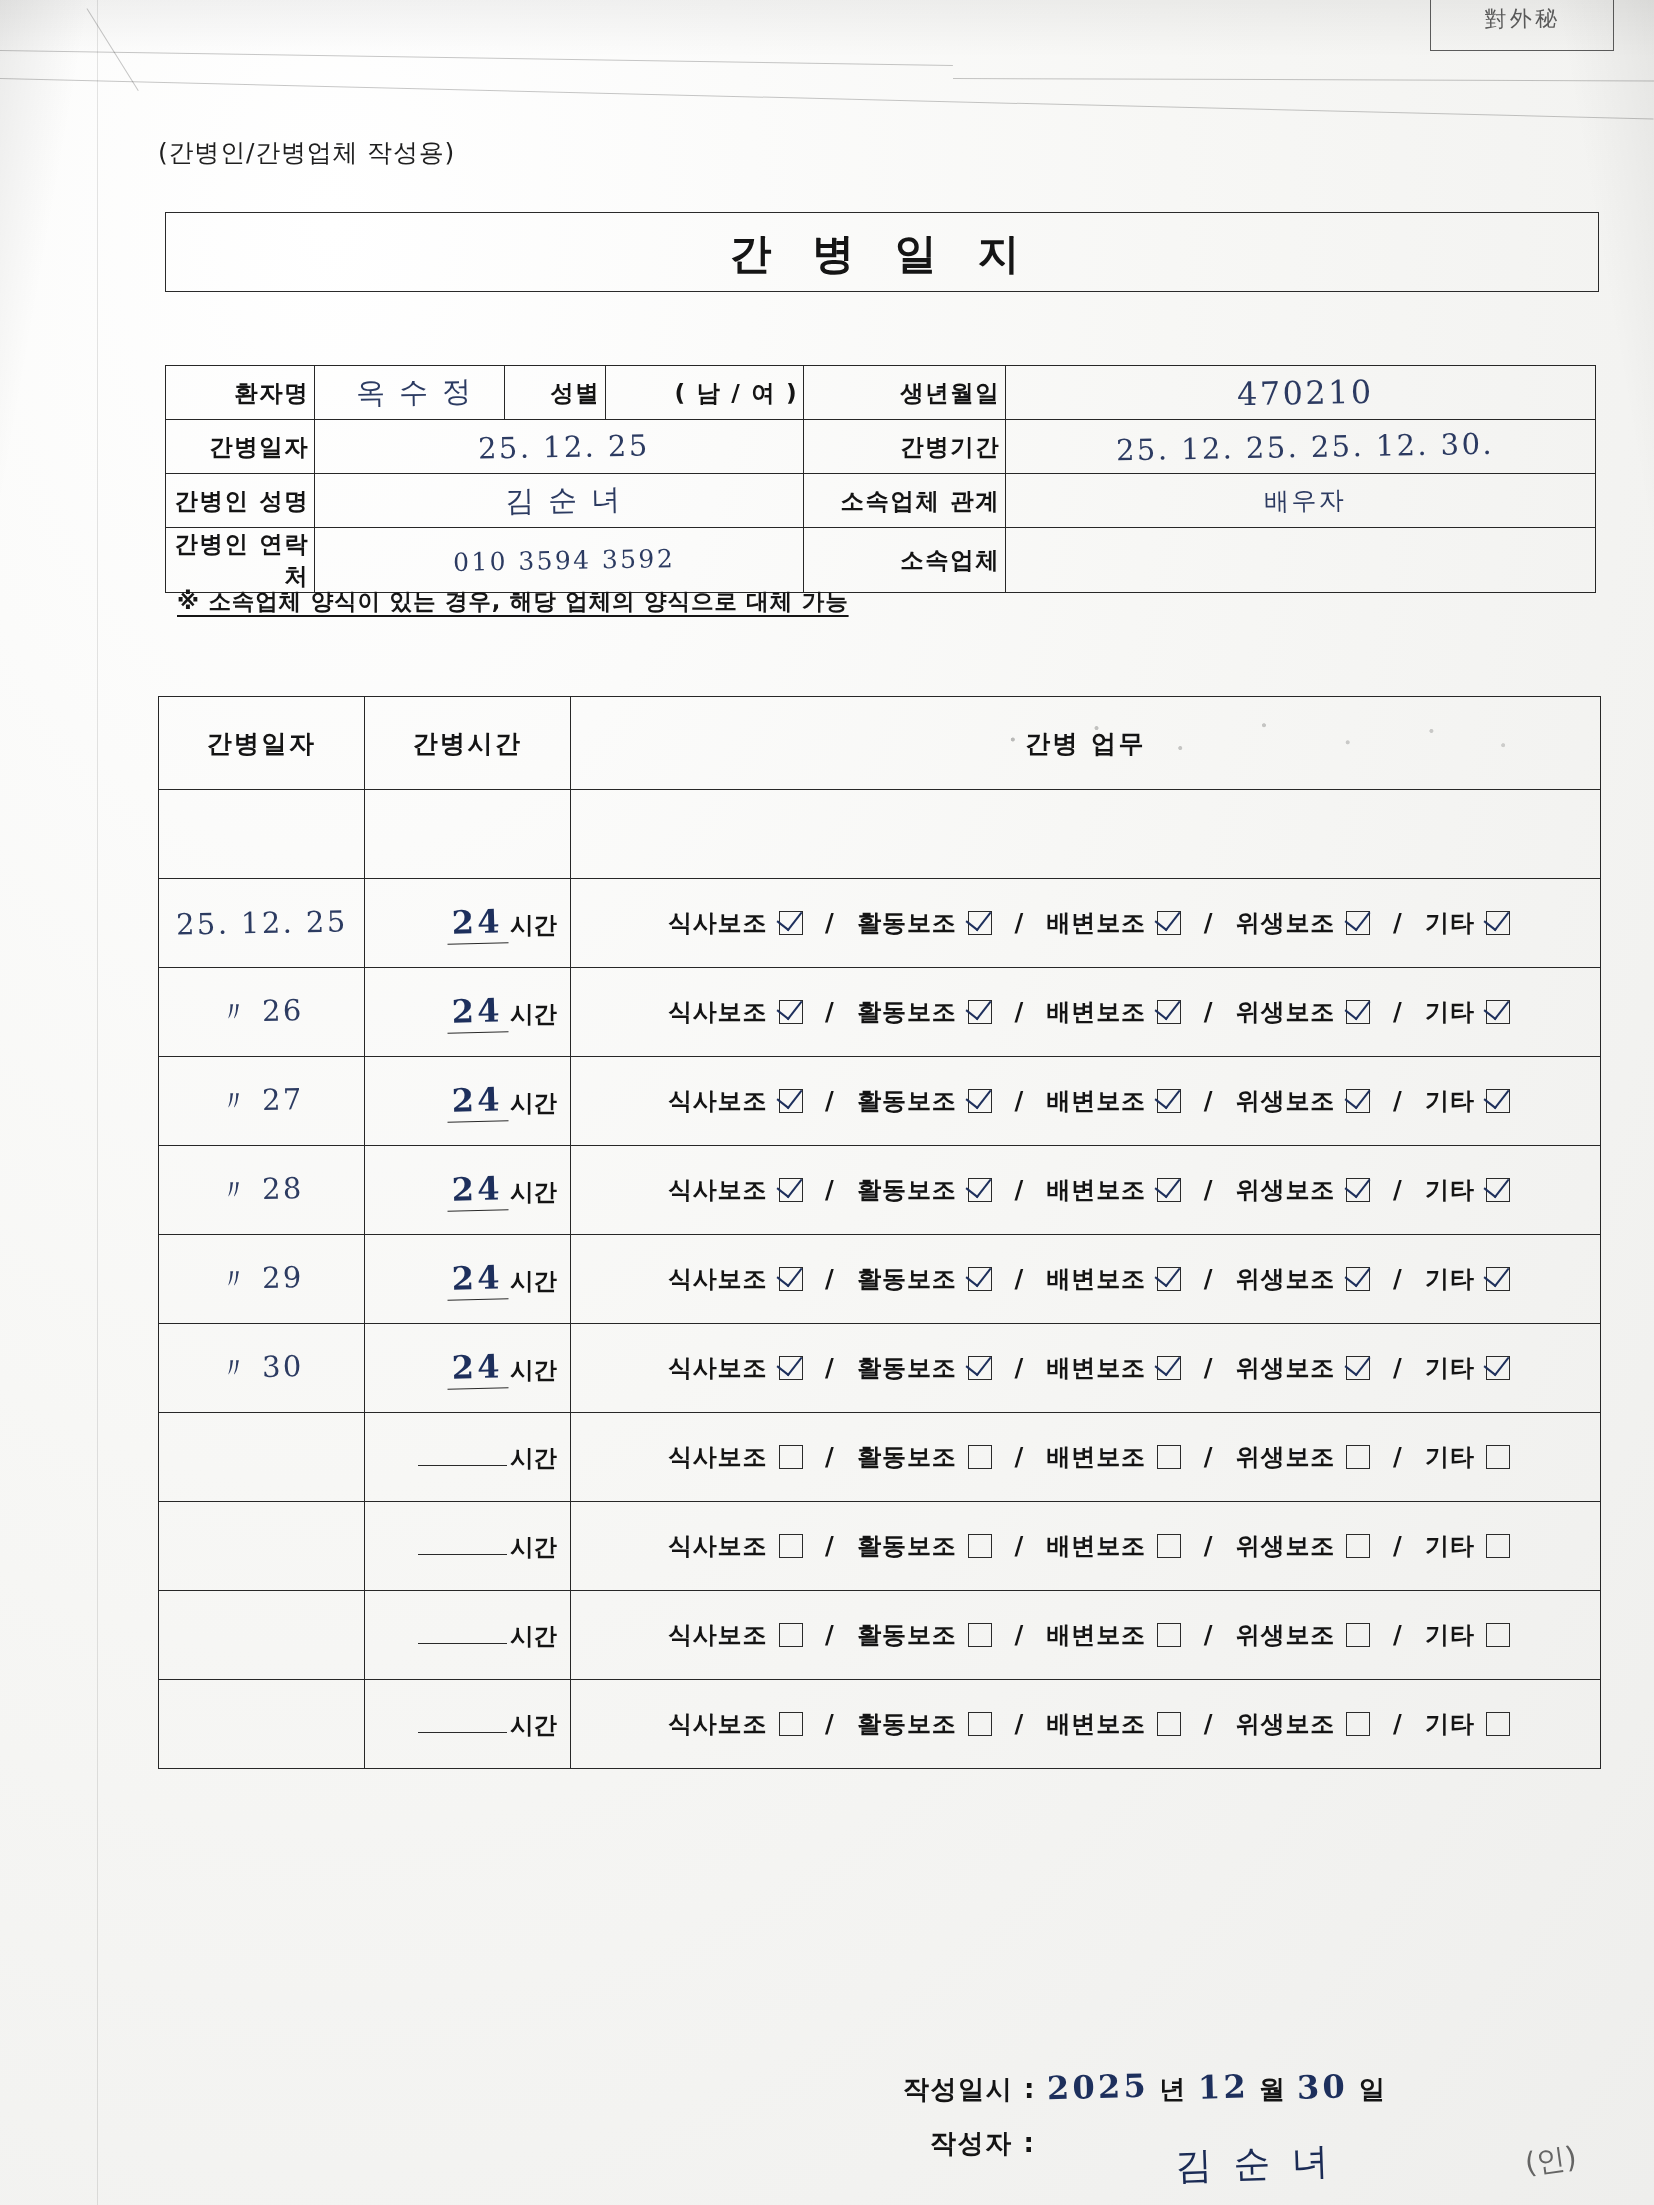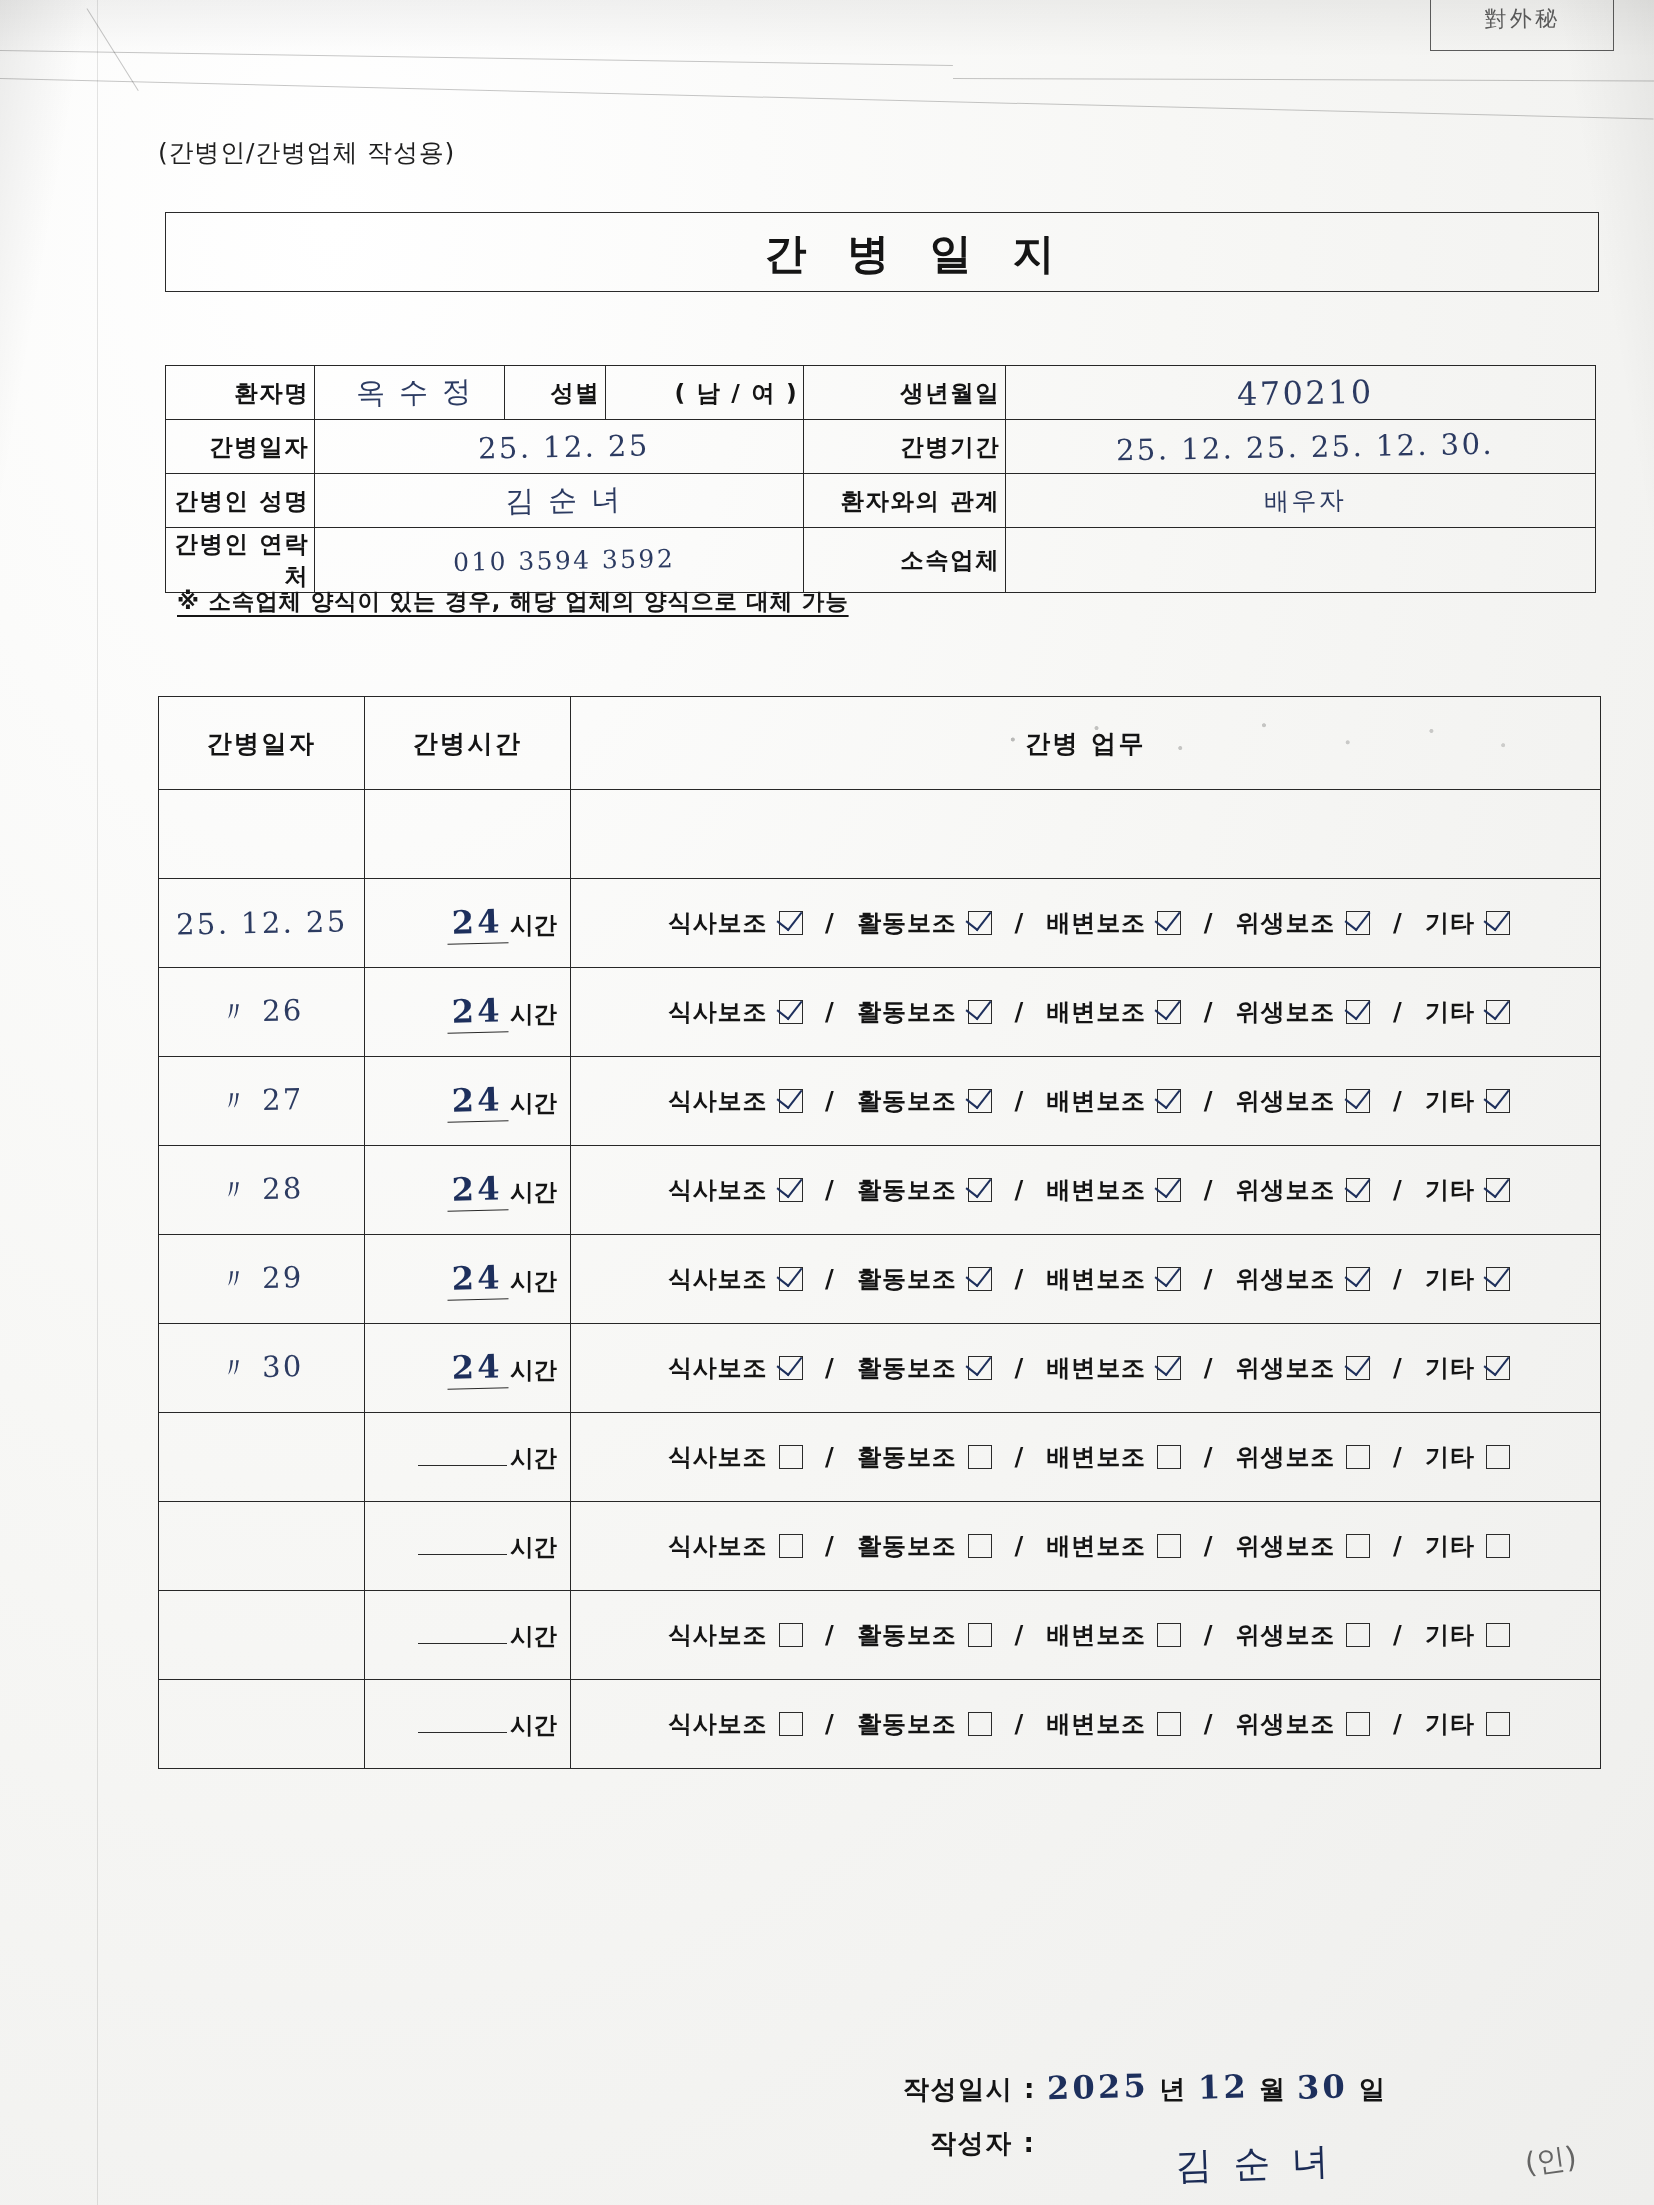--- a/index.html
+++ b/index.html
@@ -94,21 +94,20 @@
   .title-text {
     position: absolute;
     left: 165px;
     top: 226px;
     width: 1432px;
     text-align: center;
     font-size: 42px;
     font-weight: bold;
     letter-spacing: 13px;
     color: #151515;
-    margin-left: 35px;
   }
 
   
   .info-table {
     position: absolute;
     left: 165px;
     top: 365px;
     width: 1430px;
     border-collapse: collapse;
     table-layout: fixed;
@@ -341,21 +340,21 @@
       </tr>
       <tr>
         <td class="lbl">간병일자</td>
         <td class="val" colspan="3"><span class="hand">25. 12. 25</span></td>
         <td class="lbl">간병기간</td>
         <td class="val"><span class="hand">25. 12. 25.    25. 12. 30.</span></td>
       </tr>
       <tr>
         <td class="lbl">간병인 성명</td>
         <td class="val" colspan="3"><span class="hand">김 순 녀</span></td>
-        <td class="lbl">환자와의 관계</td>
+        <td class="lbl">소속업체 관계</td>
         <td class="val"><span class="hand small">배우자</span></td>
       </tr>
       <tr>
         <td class="lbl">간병인 연락처</td>
         <td class="val" colspan="3"><span class="hand small">010 3594 3592</span></td>
         <td class="lbl">소속업체</td>
         <td class="val"></td>
       </tr>
     </tbody>
   </table>

